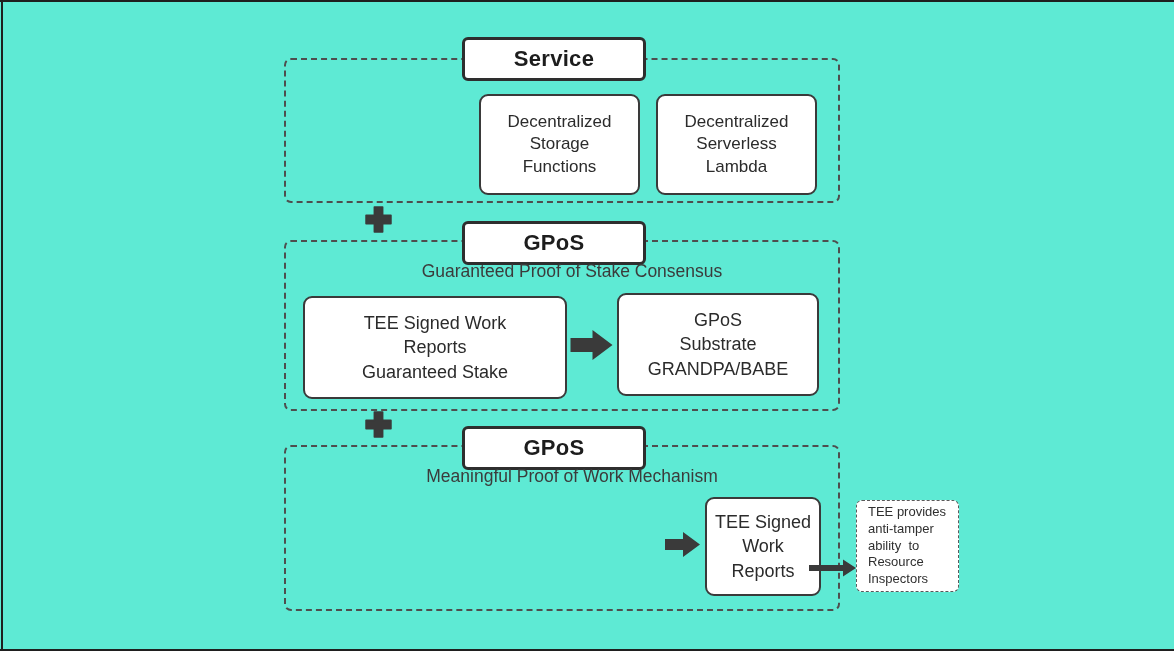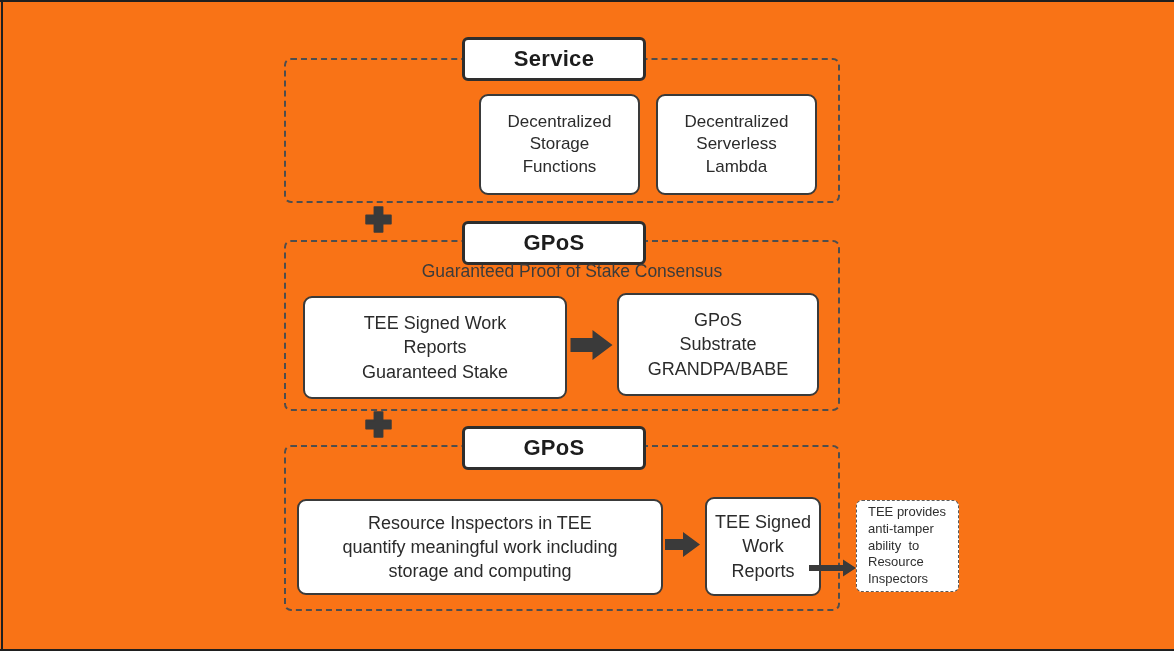--- a/index.html
+++ b/index.html
@@ -1,20 +1,20 @@
 <!DOCTYPE html>
 <html><head>
 <meta charset="utf-8">
 <style>
   html, body { margin: 0; padding: 0; background: #ffffff; }
   .page {
     position: relative;
     width: 1174px;
     height: 651px;
-    background: #f97316;
+    background: #5eead4;
     font-family: "Liberation Sans", sans-serif;
     overflow: hidden;
   }
   
   .frame-top    { position: absolute; top: 0; left: 0; width: 1174px; height: 2px; background: #1f1f1f; }
   .frame-bottom { position: absolute; bottom: 0; left: 0; width: 1174px; height: 2px; background: #1f1f1f; }
   .frame-left   { position: absolute; top: 0; left: 1px; width: 2px; height: 651px; background: #1f1f1f; }
 
   .dashed {
     position: absolute;
@@ -152,25 +152,21 @@
   </div>
 
   <svg class="icon plus-bottom" width="27" height="27" viewBox="0 0 26 26">
     <path d="M9 1 h8 v8 h8 v8 h-8 v8 h-8 v-8 h-8 v-8 h8 Z" fill="#3a3a3a" stroke="#3a3a3a" stroke-width="1.5" stroke-linejoin="round"></path>
   </svg>
 
   <div class="dashed mpow-dash"></div>
   <div class="titlebox mpow-title">
     <span>GPoS</span>
   </div>
-  <div class="box mpow-left">
-    <span class="pre">Resource Inspectors in TEE
-quantify meaningful work including
-storage and computing</span>
-  </div>
+  <div class="subtitle mpow-subtitle">Meaningful Proof of Work Mechanism</div>
   <svg class="icon mpow-arrow" width="37" height="31" viewBox="0 0 37 31">
     <path d="M0 10 H18 V3 L35 15.5 L18 28 V21 H0 Z" fill="#3a3a3a"></path>
   </svg>
   <div class="box mpow-reports">
     <span class="pre">TEE Signed
 Work
 Reports</span>
   </div>
   <svg class="icon mpow-outarrow" width="48" height="20" viewBox="0 0 48 20">
     <path d="M0 7 H34 V1.5 L47 10 L34 18.5 V13 H0 Z" fill="#3a3a3a"></path>

